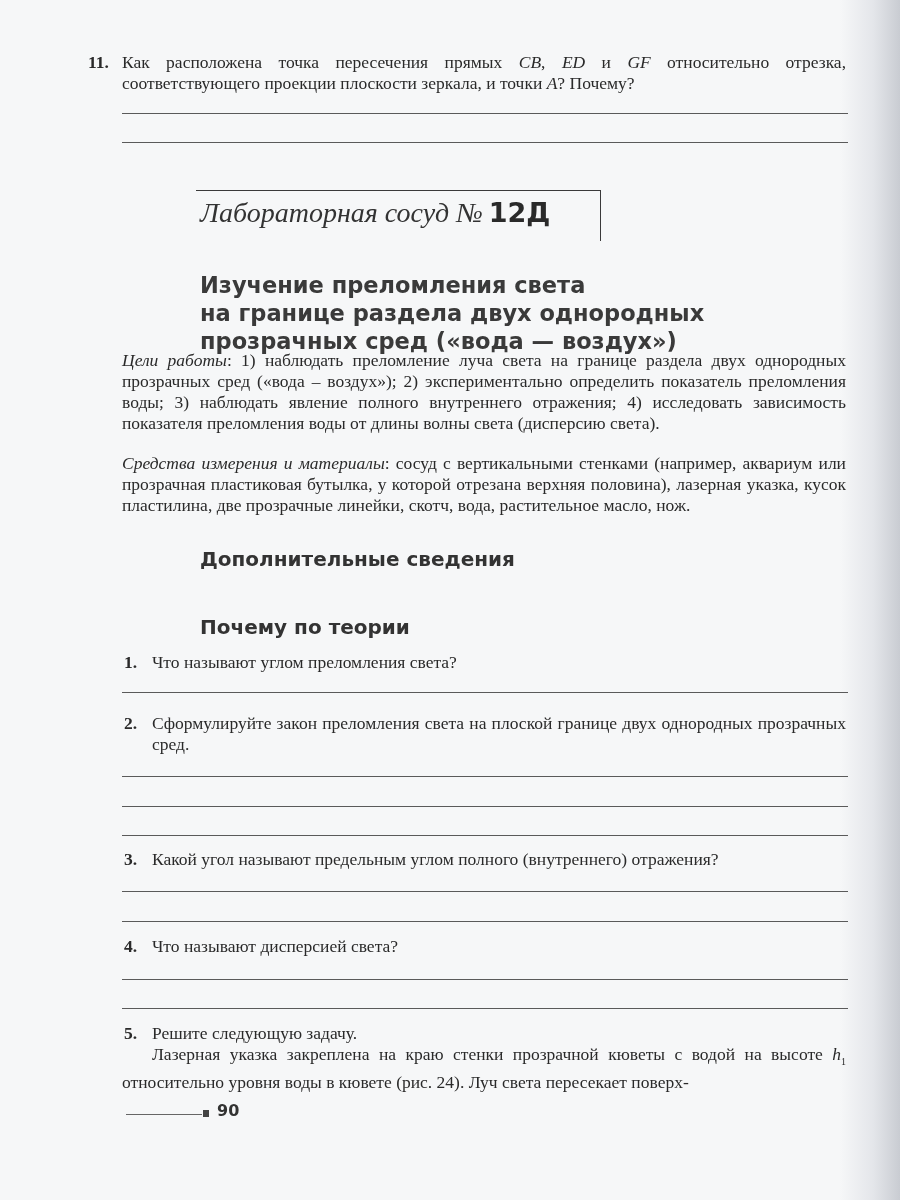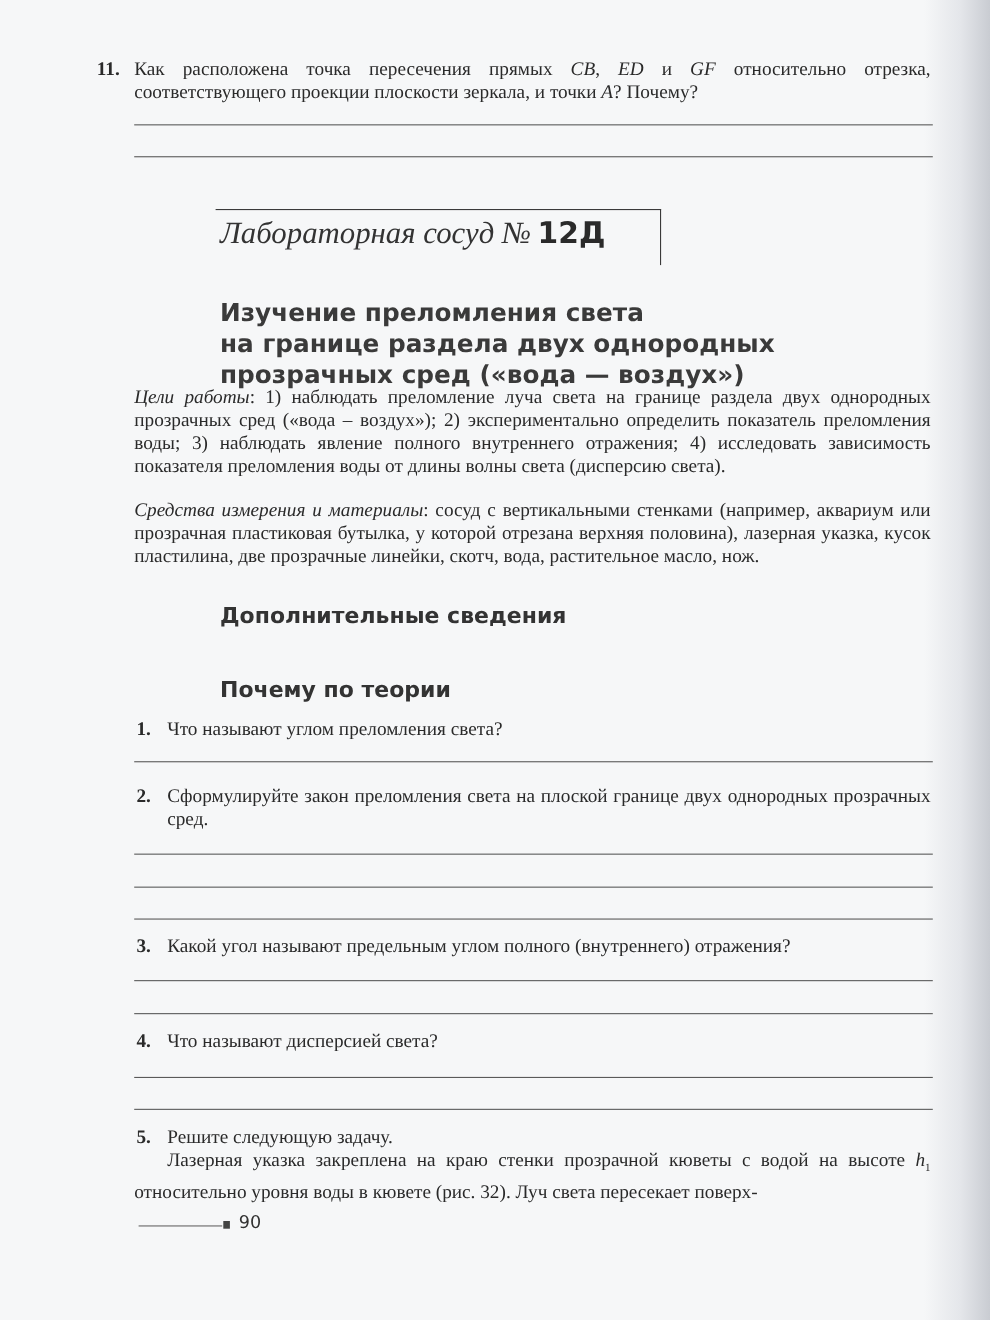--- a/index.html
+++ b/index.html
@@ -53,21 +53,21 @@
     font-size: 20px; color: #333;
   }
   .footer-line {
     position: absolute; left: 126px; top: 1114px; width: 76px; border-top: 1px solid #666;
   }
   .footer-square {
     position: absolute; left: 203px; top: 1110px; width: 6px; height: 7px; background: #444;
   }
   .footer-num {
     position: absolute; left: 217px; top: 1101px;
-    font-family: "DejaVu Sans", sans-serif; font-weight: normal; font-size: 16px; color: #333;
+    font-family: "DejaVu Sans", sans-serif; font-weight: bold; font-size: 16px; color: #333;
   }
   sub { font-size: 10px; }
 </style>
 </head>
 <body>
 
 <div class="page-edge"></div>
 
 <div class="content">
 
@@ -127,19 +127,19 @@
     <span>Что называют дисперсией света?</span>
   </div>
   <div class="line" style="top:979px;"></div>
   <div class="line" style="top:1008px;"></div>
 
   <div class="q text" style="top:1023px; left:152px; width:694px;">
     <span class="num">5.</span>
     <span>Решите следующую задачу.</span>
   </div>
   <div class="para text" style="top:1044px; text-indent:30px;">
-    <span>Лазерная указка закреплена на краю стенки прозрачной кюветы с водой на высоте </span><span class="it">h</span><sub>1</sub><span> относительно уровня воды в кювете (рис. 32). Луч света пересекает поверх-</span>
+    <span>Лазерная указка закреплена на краю стенки прозрачной кюветы с водой на высоте </span><span class="it">h</span><sub>1</sub><span> относительно уровня воды в кювете (рис. 24). Луч света пересекает поверх-</span>
   </div>
 
   <div class="footer-line"></div>
   <div class="footer-square"></div>
   <div class="footer-num">90</div>
 </div>
 
 </body></html>

